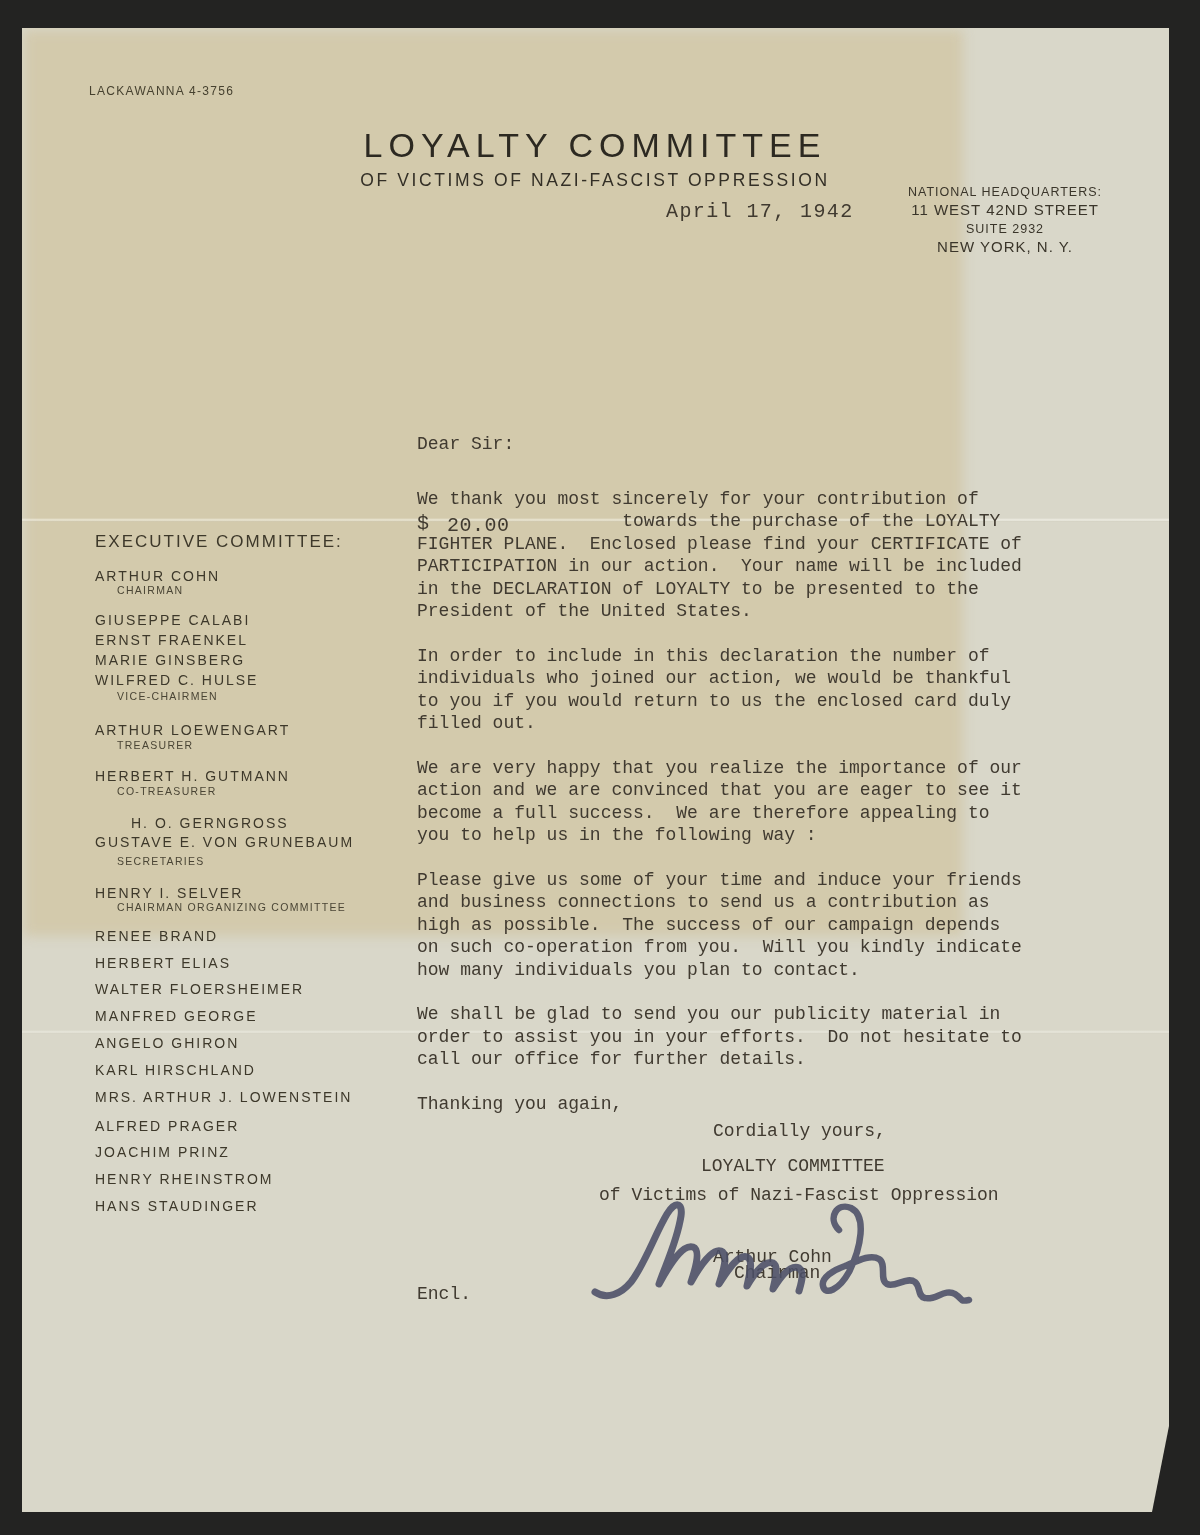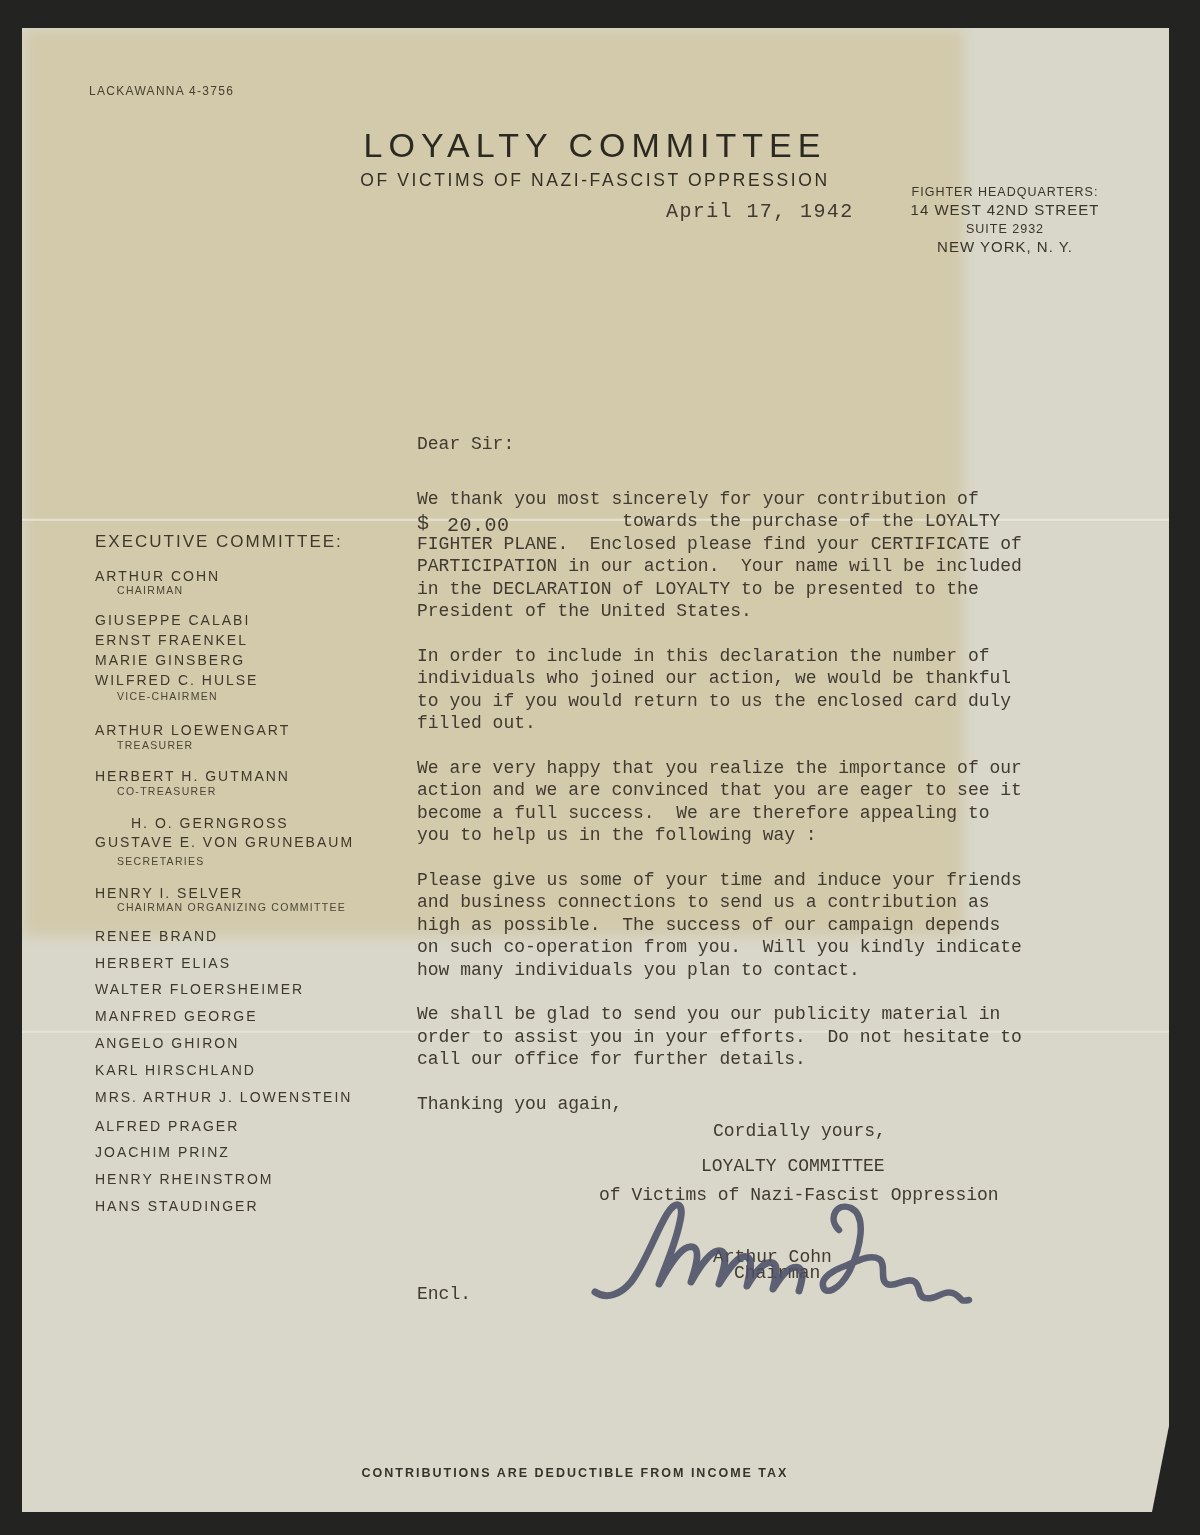--- a/index.html
+++ b/index.html
@@ -46,22 +46,22 @@
     <div class="abs tone-top" style="left:2px;top:2px;"></div>
   </div>
   <div class="crease crease1"></div>
   <div class="crease crease2"></div>
 
   <div class="abs phone" style="left:89px;top:84px;">LACKAWANNA 4-3756</div>
 
   <div class="abs org-title press" style="left:170px;top:126px;">LOYALTY COMMITTEE</div>
   <div class="abs org-sub press" style="left:170px;top:170px;">OF VICTIMS OF NAZI-FASCIST OPPRESSION</div>
 
-  <div class="abs hq hq-sm" style="left:905px;top:185px;">FIGHTER HEADQUARTERS:</div>
-  <div class="abs hq hq-lg" style="left:905px;top:201px;">14 WEST 42ND STREET</div>
+  <div class="abs hq hq-sm" style="left:905px;top:185px;">NATIONAL HEADQUARTERS:</div>
+  <div class="abs hq hq-lg" style="left:905px;top:201px;">11 WEST 42ND STREET</div>
   <div class="abs hq hq-sm" style="left:905px;top:222px;">SUITE 2932</div>
   <div class="abs hq hq-lg" style="left:905px;top:238px;">NEW YORK, N. Y.</div>
 
   <div class="abs mono date" style="left:666px;top:200px;">April 17, 1942</div>
 
 
   <div class="sb-row sb-head" style="top:533px;">EXECUTIVE COMMITTEE:</div>
 
   <div class="sb-row sb-name" style="top:569px;">ARTHUR COHN</div>
   <div class="sb-role" style="top:585px;">CHAIRMAN</div>
@@ -139,15 +139,14 @@
            C144,78 154,64 162,67 C169,70 164,86 162,96 C170,82 180,70 188,73 C194,76 190,90 188,99
            C196,86 206,74 214,78 C220,82 216,94 214,101"></path>
       <path stroke-width="6.5" d="M254,40 C242,28 252,12 266,18 C282,26 276,58 264,82 C254,100 240,106 238,96
            C236,88 248,80 260,76 C274,70 286,64 294,69 C302,74 294,90 302,94
            C310,98 322,86 330,92 C336,97 332,106 340,108 C350,111 360,98 370,104 C378,109 374,112 384,110"></path>
     </g>
   </svg>
 
   <div class="abs mono closing" style="left:417px;top:1284px;text-align:center;">Encl.</div>
 
-  <div class="abs footer-caps" style="top:1466px;">CONTRIBUTIONS ARE DEDUCTIBLE FROM INCOME TAX</div>
 
 </div>
 
 </body></html>

